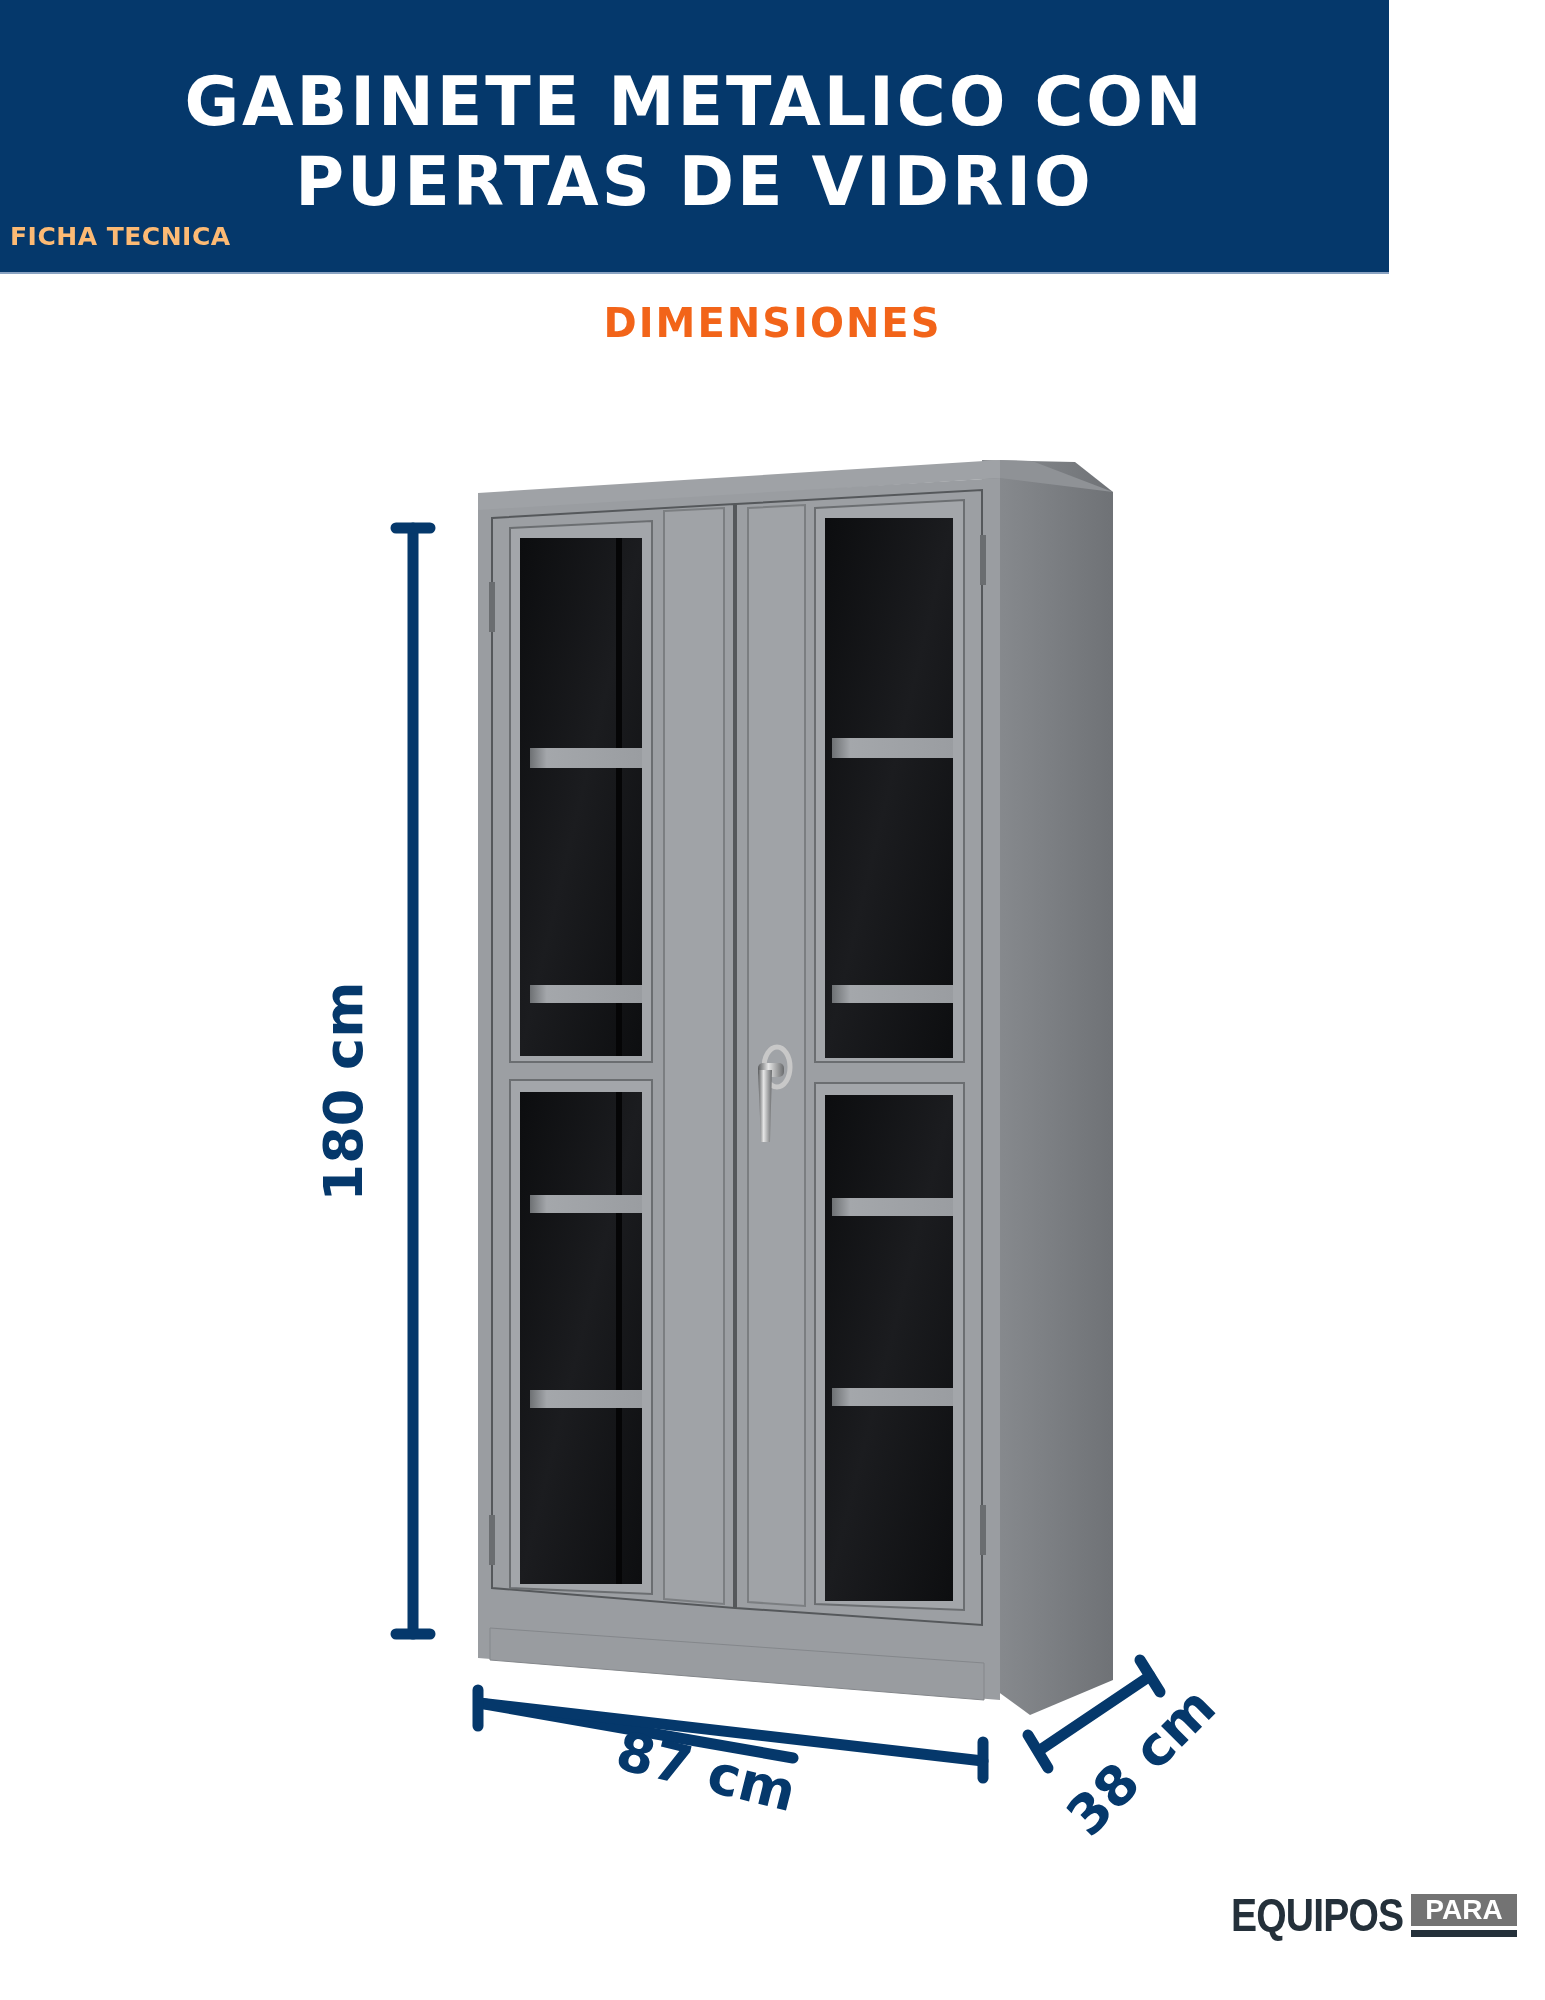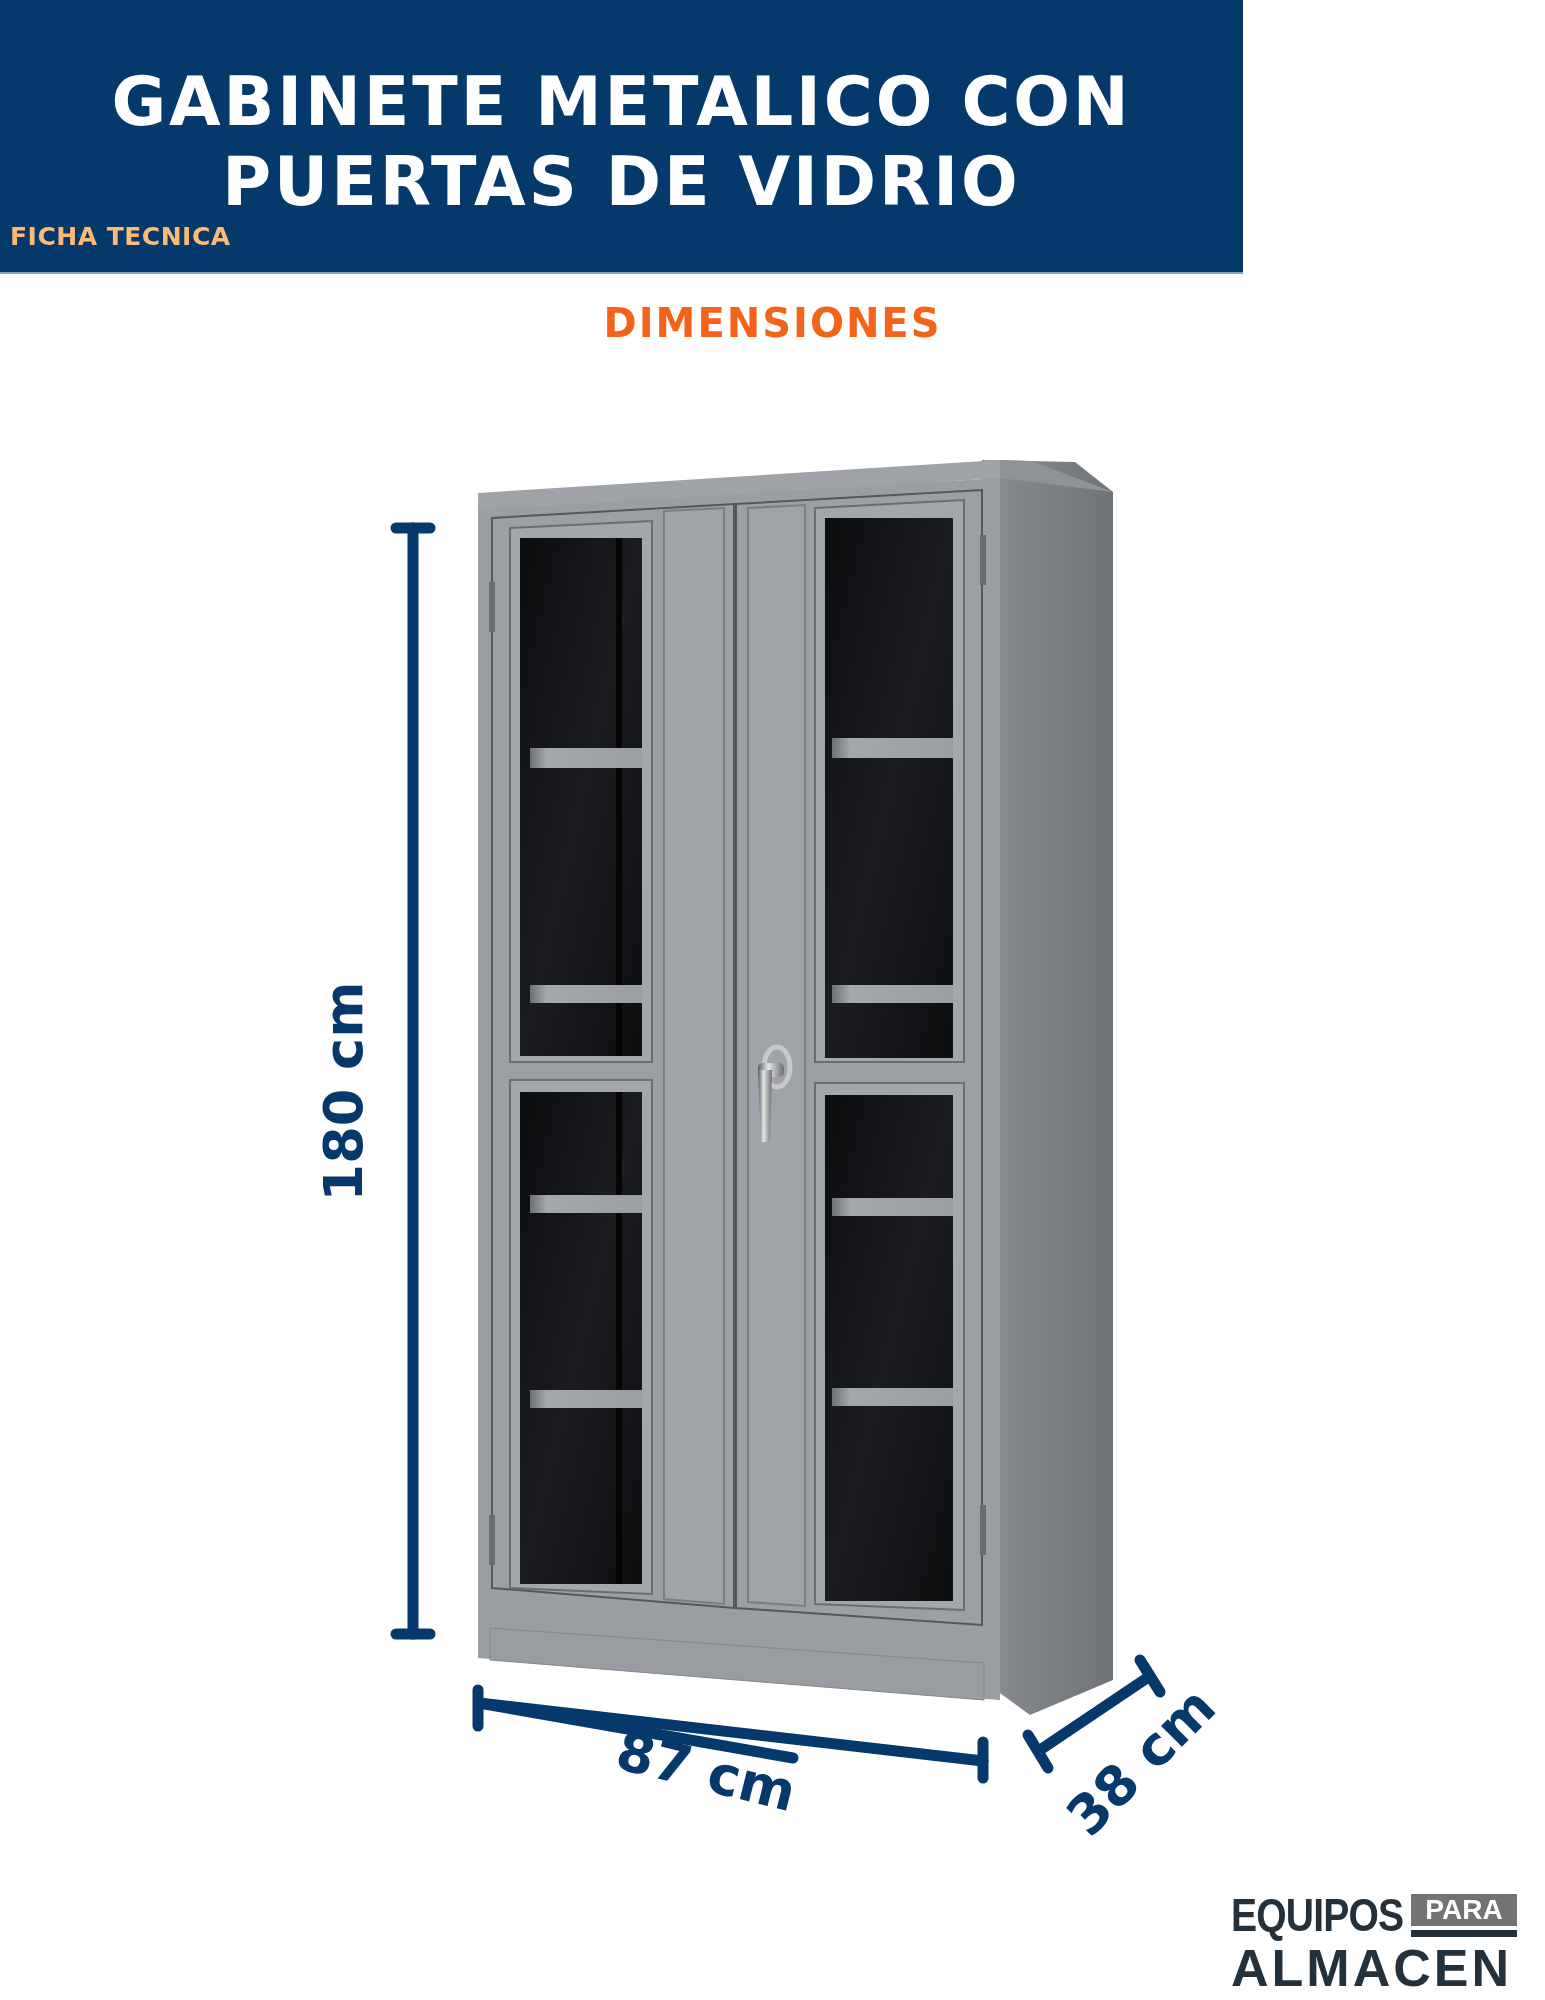--- a/index.html
+++ b/index.html
@@ -2,21 +2,21 @@
 <html><head>
 <meta charset="utf-8">
 <style>
   html, body { margin: 0; padding: 0; }
   body {
     width: 1545px; height: 2000px; position: relative; overflow: hidden;
     background: #ffffff;
     font-family: "DejaVu Sans", sans-serif;
   }
   .header {
-    position: absolute; left: 0; top: 0; width: 1243px; height: 272px;
+    position: absolute; left: 0; top: 0; width: 1389px; height: 272px;
     background: #05386b;
     border-bottom: 2px solid #8aa3c2;
   }
   .title {
     position: absolute; left: 0; right: 0; top: 62px;
     text-align: center; color: #ffffff;
     font-family: "DejaVu Sans", sans-serif; font-weight: bold;
     font-size: 68px; line-height: 80px; letter-spacing: 3px;
     transform: scaleX(0.98);
   }
@@ -169,14 +169,13 @@
 </svg>
 
 <div class="dim-label" style="left:234px; top:1060px; transform: rotate(-90deg);">180 cm</div>
 <div class="dim-label" style="left:615px; top:1740px; transform: rotate(14deg);">87 cm</div>
 <div class="dim-label" style="left:1050px; top:1730px; transform: rotate(-45deg);">38 cm</div>
 
 <div class="logo">
   <div class="logo-equipos">EQUIPOS</div>
   <div class="logo-para">PARA</div>
   <div class="logo-bar"></div>
-  <div class="logo-almacen">ALMACEN</div>
 </div>
 
 </body></html>

